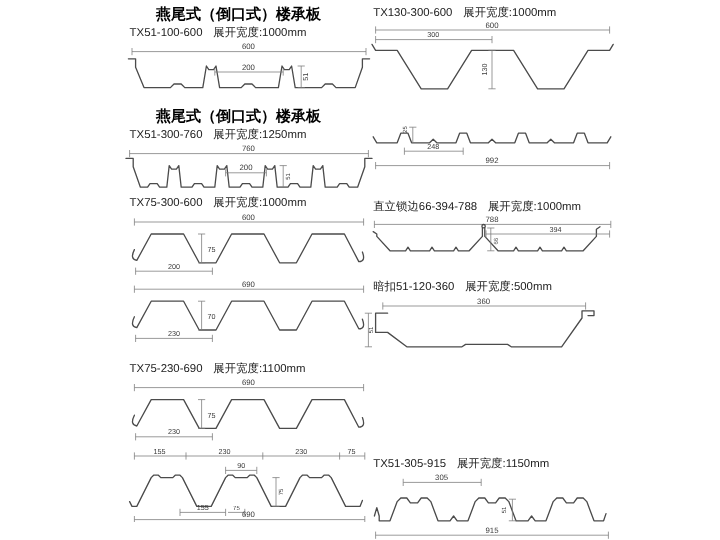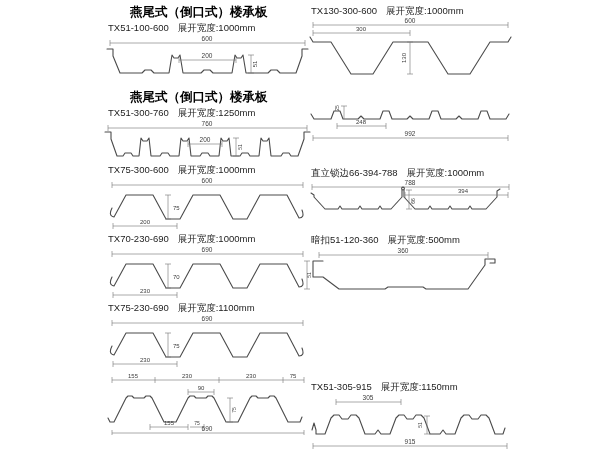--- a/index.html
+++ b/index.html
@@ -56,21 +56,20 @@
       <text class="t" x="107" y="6" text-anchor="middle">600</text>
       <path class="p" d="M12,31 Q8,39 14,40 L26,18 H53 L66,42 H80 L93,18 H120 L133,42 H147 L160,18 H187 L199,41 Q205,41 202,33"></path>
       <path class="d" d="M68,18 V42 M65,18 H71 M65,42 H71"></path>
       <text class="t t2" x="73" y="33" text-anchor="start">75</text>
       <path class="d" d="M13,49 H77 M13,46 V52 M77,46 V52"></path>
       <text class="t t2" x="45" y="47" text-anchor="middle">200</text>
     </svg>
   </div>
 
   <div class="panel col-l" style="top:232px">
-    <div class="sub"><span>TX70-230-690</span><span class="spec">展开宽度:1000mm</span></div>
     <svg width="218" height="56" viewBox="0 0 218 56">
       <path class="d" d="M12,8 H203 M12,5 V11 M203,5 V11"></path>
       <text class="t" x="107" y="6" text-anchor="middle">690</text>
       <path class="p" d="M12,31 Q8,39 14,40 L26,18 H53 L66,42 H80 L93,18 H120 L133,42 H147 L160,18 H187 L199,41 Q205,41 202,33"></path>
       <path class="d" d="M68,18 V42 M65,18 H71 M65,42 H71"></path>
       <text class="t t2" x="73" y="33" text-anchor="start">70</text>
       <path class="d" d="M13,49 H77 M13,46 V52 M77,46 V52"></path>
       <text class="t t2" x="45" y="47" text-anchor="middle">230</text>
     </svg>
   </div>

